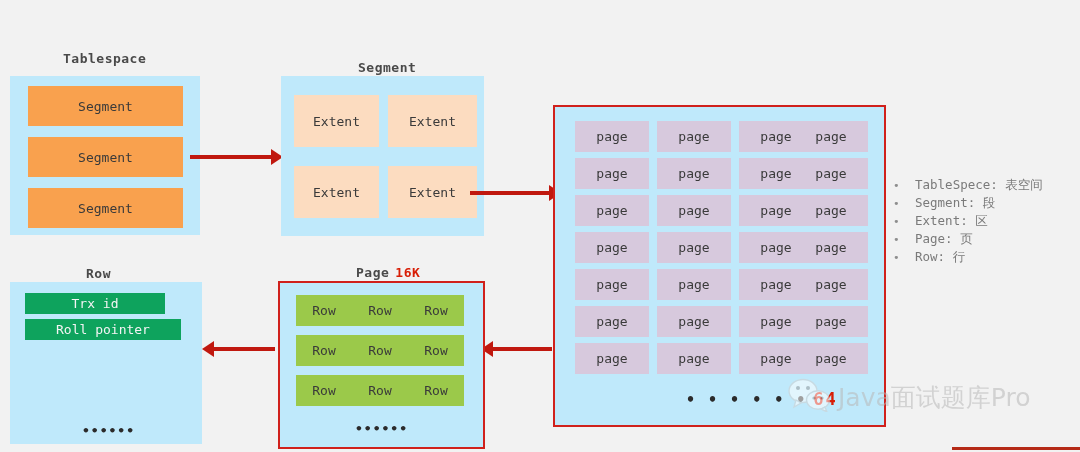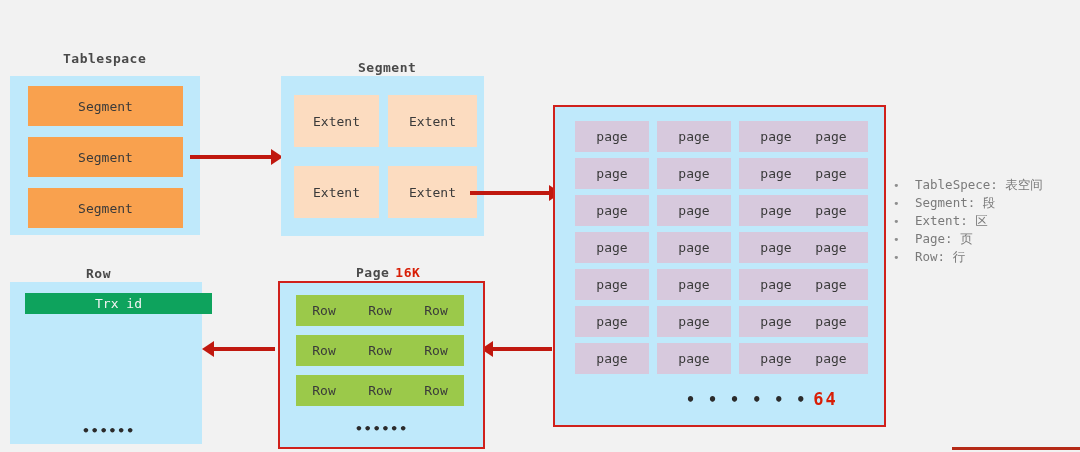--- a/index.html
+++ b/index.html
@@ -264,21 +264,22 @@
   </div>
 
   <div class="arrow left" style="left:213px; top:347px; width:62px;">
     <span class="head"></span>
   </div>
 
   <div class="caption" style="left:86px; top:266px;">
     <span>Row</span>
   </div>
   <div class="blue-box" id="row-box" style="left:10px; top:282px; width:192px; height:162px;">
-    <div class="cell rowcell" style="left:15px; top:11px; width:187px; height:21px;text-align:right;">Trx id</div>
+    <div class="cell rowcell" style="left:15px; top:11px; width:140px; height:21px;text-align:right;">Trx id</div>
+    <div class="cell rowcell" style="left:15px; top:37px; width:156px; height:21px;">Roll pointer</div>
     <div class="dots" style="left:72px; top:141px; font-size:13px; letter-spacing:1px;">••••••</div>
   </div>
 
   <div id="legend">
     <div class="li">
       <span class="bullet">•</span>
       <span>TableSpece: 表空间</span>
     </div>
     <div class="li">
       <span class="bullet">•</span>
@@ -291,16 +292,31 @@
     <div class="li">
       <span class="bullet">•</span>
       <span>Page: 页</span>
     </div>
     <div class="li">
       <span class="bullet">•</span>
       <span>Row: 行</span>
     </div>
   </div>
 
+  <div id="watermark">
+    <span>
+      <svg width="44" height="34" viewBox="0 0 44 34" aria-hidden="true">
+        <ellipse cx="15" cy="13" rx="14" ry="11.5" fill="#ffffff" stroke="#cfcfcf" stroke-width="1.4"></ellipse>
+        <polygon points="8,22 6,29 13,25" fill="#ffffff" stroke="#cfcfcf" stroke-width="1.4"></polygon>
+        <circle cx="10" cy="10" r="2" fill="#9e9e9e"></circle>
+        <circle cx="20" cy="10" r="2" fill="#9e9e9e"></circle>
+        <ellipse cx="30" cy="22" rx="11.5" ry="9.2" fill="#ffffff" stroke="#cfcfcf" stroke-width="1.4"></ellipse>
+        <polygon points="37,29 39,34 33,31" fill="#ffffff" stroke="#cfcfcf" stroke-width="1.4"></polygon>
+        <circle cx="26" cy="20" r="1.6" fill="#9e9e9e"></circle>
+        <circle cx="34" cy="20" r="1.6" fill="#9e9e9e"></circle>
+      </svg>
+    </span>
+    <span class="wm-text">Java面试题库Pro</span>
+  </div>
 
   <div id="bottom-rule"></div>
 
 </div>
 
 </body></html>

